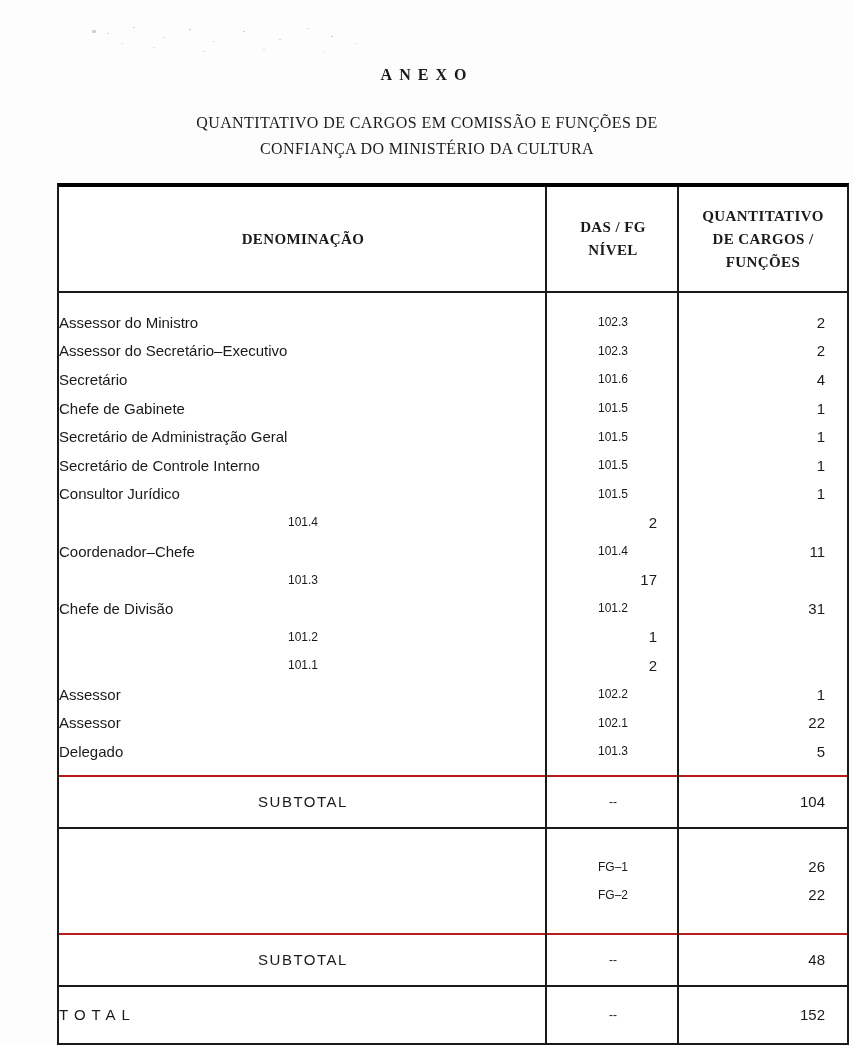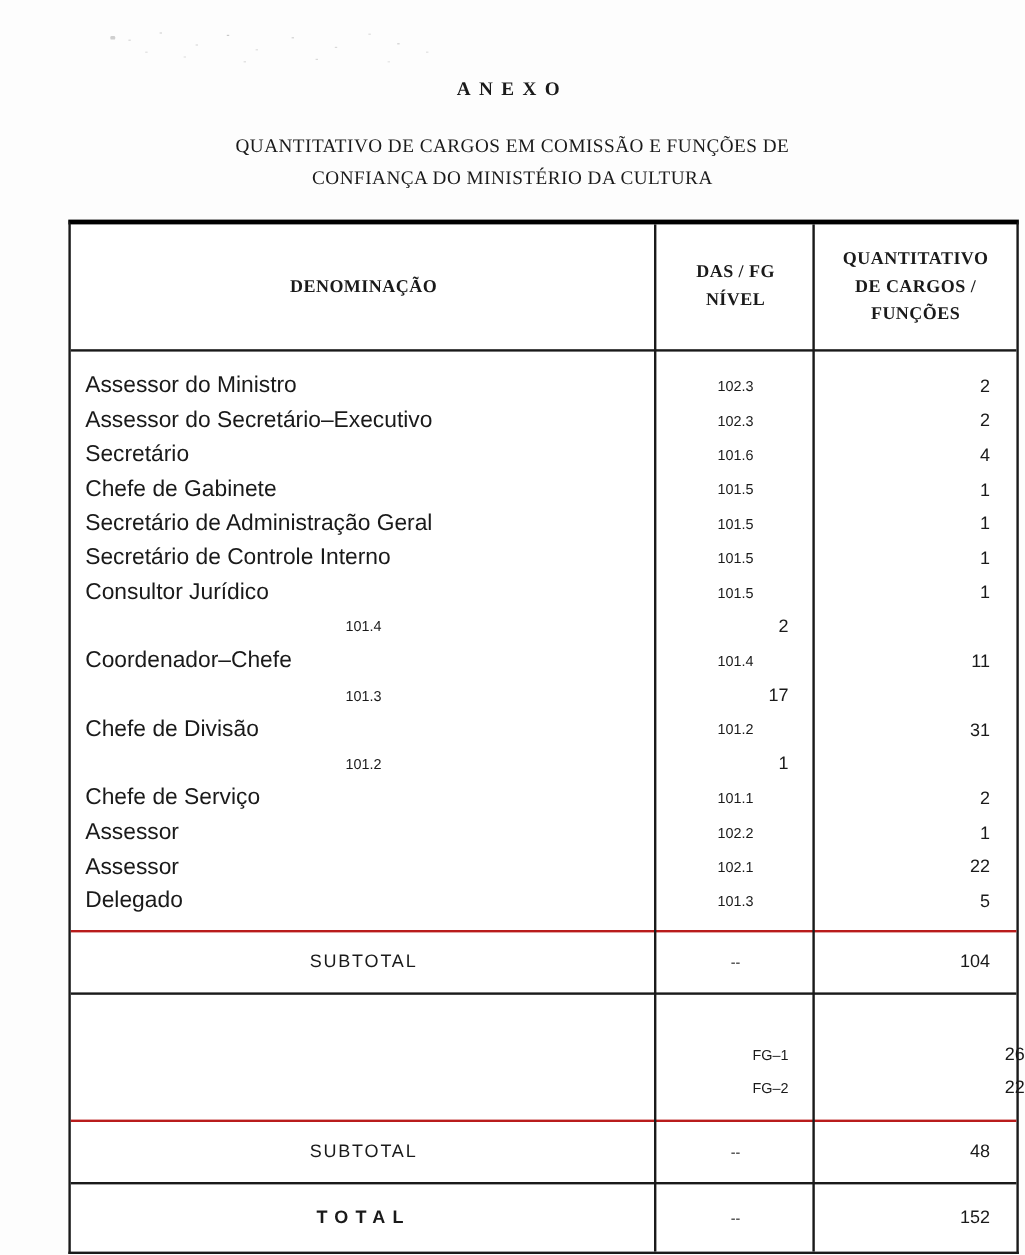--- a/index.html
+++ b/index.html
@@ -47,31 +47,31 @@
   
   .thead{height:104px;border-bottom:2px solid #1a1a1a;}
   .thead .hc{
     display:flex;flex-direction:column;justify-content:center;align-items:center;
     font-family:"Liberation Serif", serif;font-weight:700;font-size:15px;
     letter-spacing:.4px;line-height:23px;text-align:center;
   }
   
   .tbody{padding:15px 0 9px 0;}
   .row{display:grid;grid-template-columns:488px 132px 168px;height:28.6px;align-items:center;}
-  .c1{padding-left:12px;font-size:19px;}
+  .c1{font-size:15px;}
   .c2{text-align:center;font-size:12px;}
   .c3{text-align:right;padding-right:22px;font-size:15px;}
   
   .srow{border-top:2px solid #b91c1c;height:50px;align-items:center;}
   .srow .label{text-align:center;font-size:15px;letter-spacing:1.5px;}
   .fgblock{border-top:2px solid #1a1a1a;height:104px;padding-top:0;}
-  .fgblock-inner{padding-top:36px;margin-left:29px;}
+  .fgblock-inner{padding-top:24px;}
   .fgrow{display:grid;grid-template-columns:488px 132px 168px;height:28px;align-items:center;}
   .trow{border-top:2px solid #1a1a1a;height:56px;align-items:center;}
-  .trow .label{text-align:center;font-size:15px;letter-spacing:6px;font-weight:bold;}
+  .trow .label{font-size:15px;letter-spacing:6px;}
 </style>
 </head>
 <body>
 
 <div class="artifact"></div>
 
 <div class="anexo">ANEXO</div>
 
 <div class="doc-title">
   <div>QUANTITATIVO DE CARGOS EM COMISSÃO E FUNÇÕES DE</div>
@@ -147,21 +147,20 @@
     <div class="row">
       <div class="c1">Chefe de Divisão</div>
       <div class="c2">101.2</div>
       <div class="c3">31</div>
     </div>
     <div class="row">
       <div class="c2">101.2</div>
       <div class="c3">1</div>
     </div>
     <div class="row">
-      <div class="c1">Chefe de Serviço</div>
       <div class="c2">101.1</div>
       <div class="c3">2</div>
     </div>
     <div class="row">
       <div class="c1">Assessor</div>
       <div class="c2">102.2</div>
       <div class="c3">1</div>
     </div>
     <div class="row">
       <div class="c1">Assessor</div>

